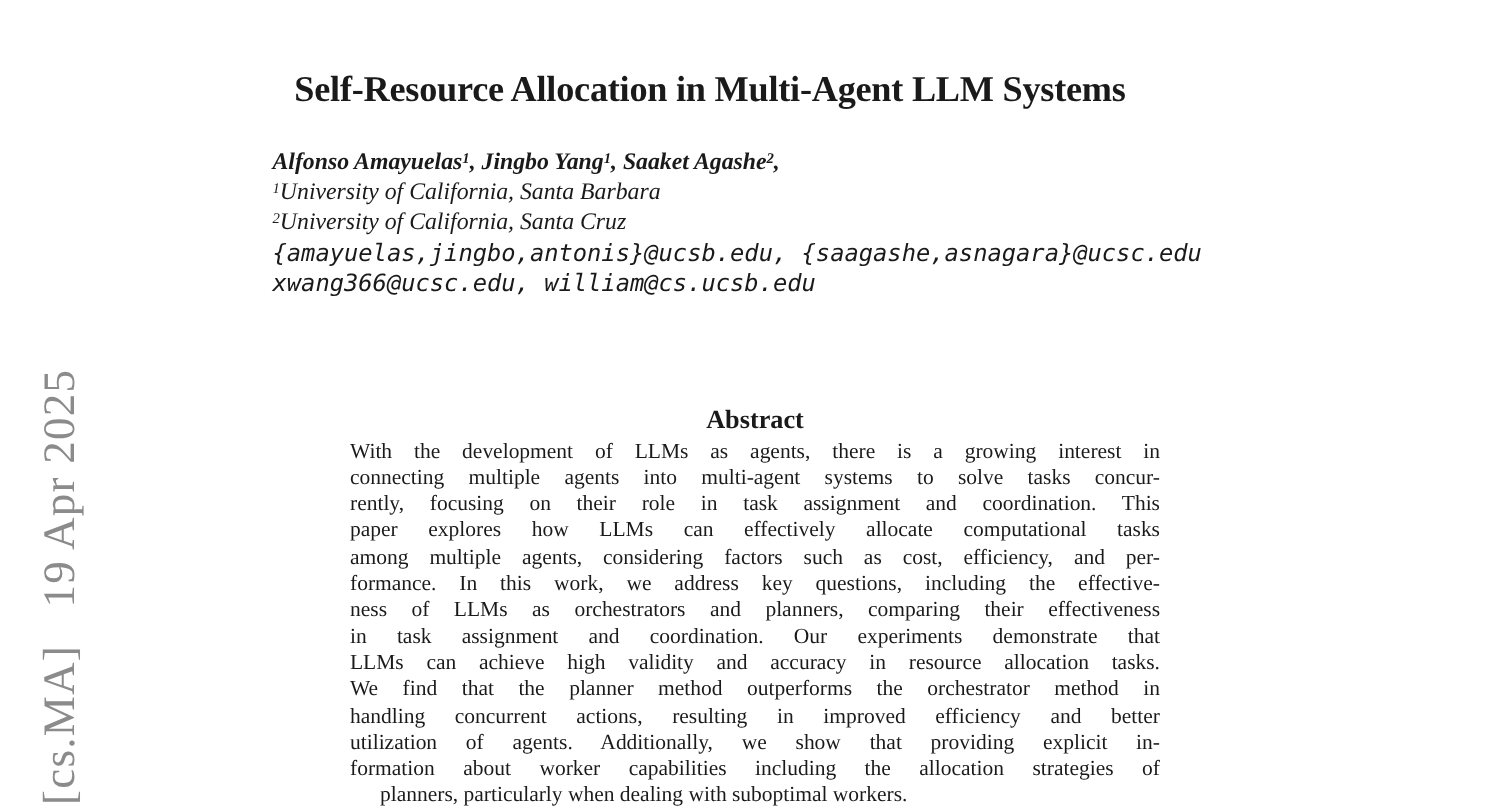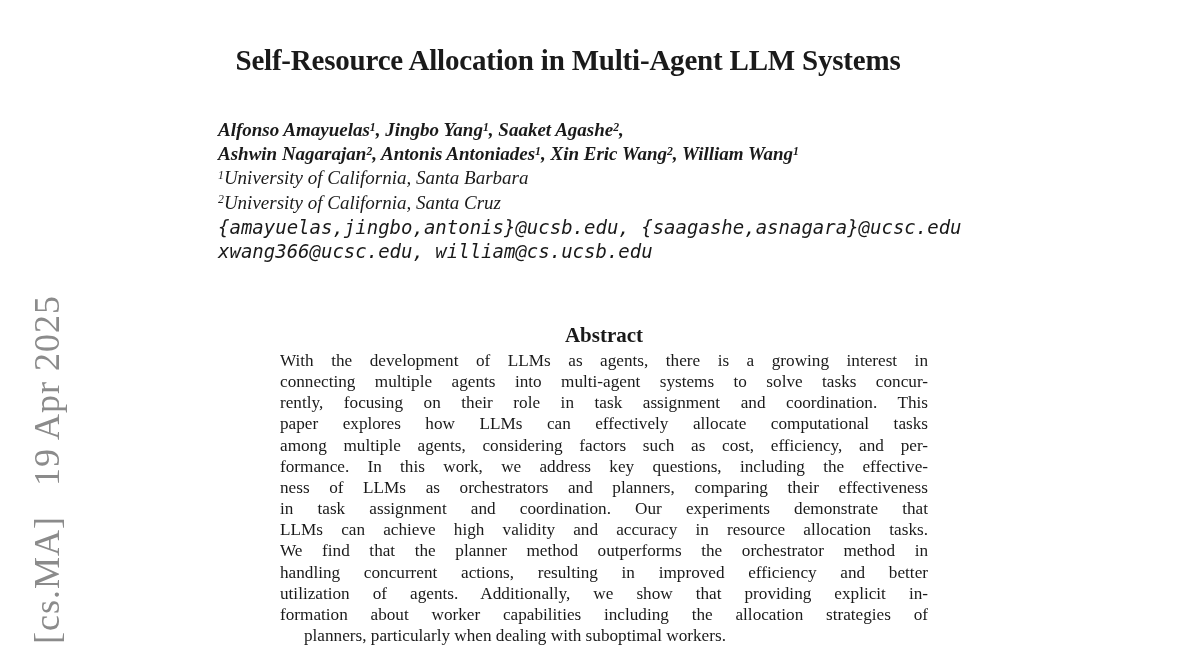--- a/index.html
+++ b/index.html
@@ -20,21 +20,21 @@
     transform-origin: 0 0;
     font-size: 36px;
     letter-spacing: 1px;
     white-space: pre;
     color: #8b8b8b;
     font-family: "Liberation Serif", "DejaVu Serif", serif;
   }
   .title {
     position: absolute;
     left: 213px;
-    top: 44px;
+    top: 56px;
     width: 710px;
     margin: 0;
     text-align: center;
     font-size: 29px;
     font-weight: 700;
     letter-spacing: -0.2px;
     white-space: nowrap;
   }
   .author-block {
     position: absolute;
@@ -89,21 +89,20 @@
 <body>
 
 <div class="page" style="background: rgb(255, 255, 255); color: rgb(26, 26, 26);">
 
   <div class="arxiv-stamp" style="color: rgb(139, 139, 139);">[cs.MA]   19 Apr 2025</div>
 
   <h1 class="title">Self-Resource Allocation in Multi-Agent LLM Systems</h1>
 
   <div class="author-block">
     <div class="line bold"><span>Alfonso Amayuelas</span><sup>1</sup><span>, </span><span>Jingbo Yang</span><sup>1</sup><span>, </span><span>Saaket Agashe</span><sup>2</sup><span>,</span></div>
-    <div class="line bold"><span>Ashwin Nagarajan</span><sup>2</sup><span>, </span><span>Antonis Antoniades</span><sup>1</sup><span>, </span><span>Xin Eric Wang</span><sup>2</sup><span>, </span><span>William Wang</span><sup>1</sup></div>
     <div class="line"><sup>1</sup><span>University of California, Santa Barbara</span></div>
     <div class="line"><sup>2</sup><span>University of California, Santa Cruz</span></div>
     <div class="line email">{amayuelas,jingbo,antonis}@ucsb.edu,  {saagashe,asnagara}@ucsc.edu</div>
     <div class="line email">xwang366@ucsc.edu, william@cs.ucsb.edu</div>
   </div>
 
   <h2 class="abstract-heading">Abstract</h2>
 
   <div class="abstract-body">
       <div class="abs-line">With the development of LLMs as agents, there is a growing interest in</div>

